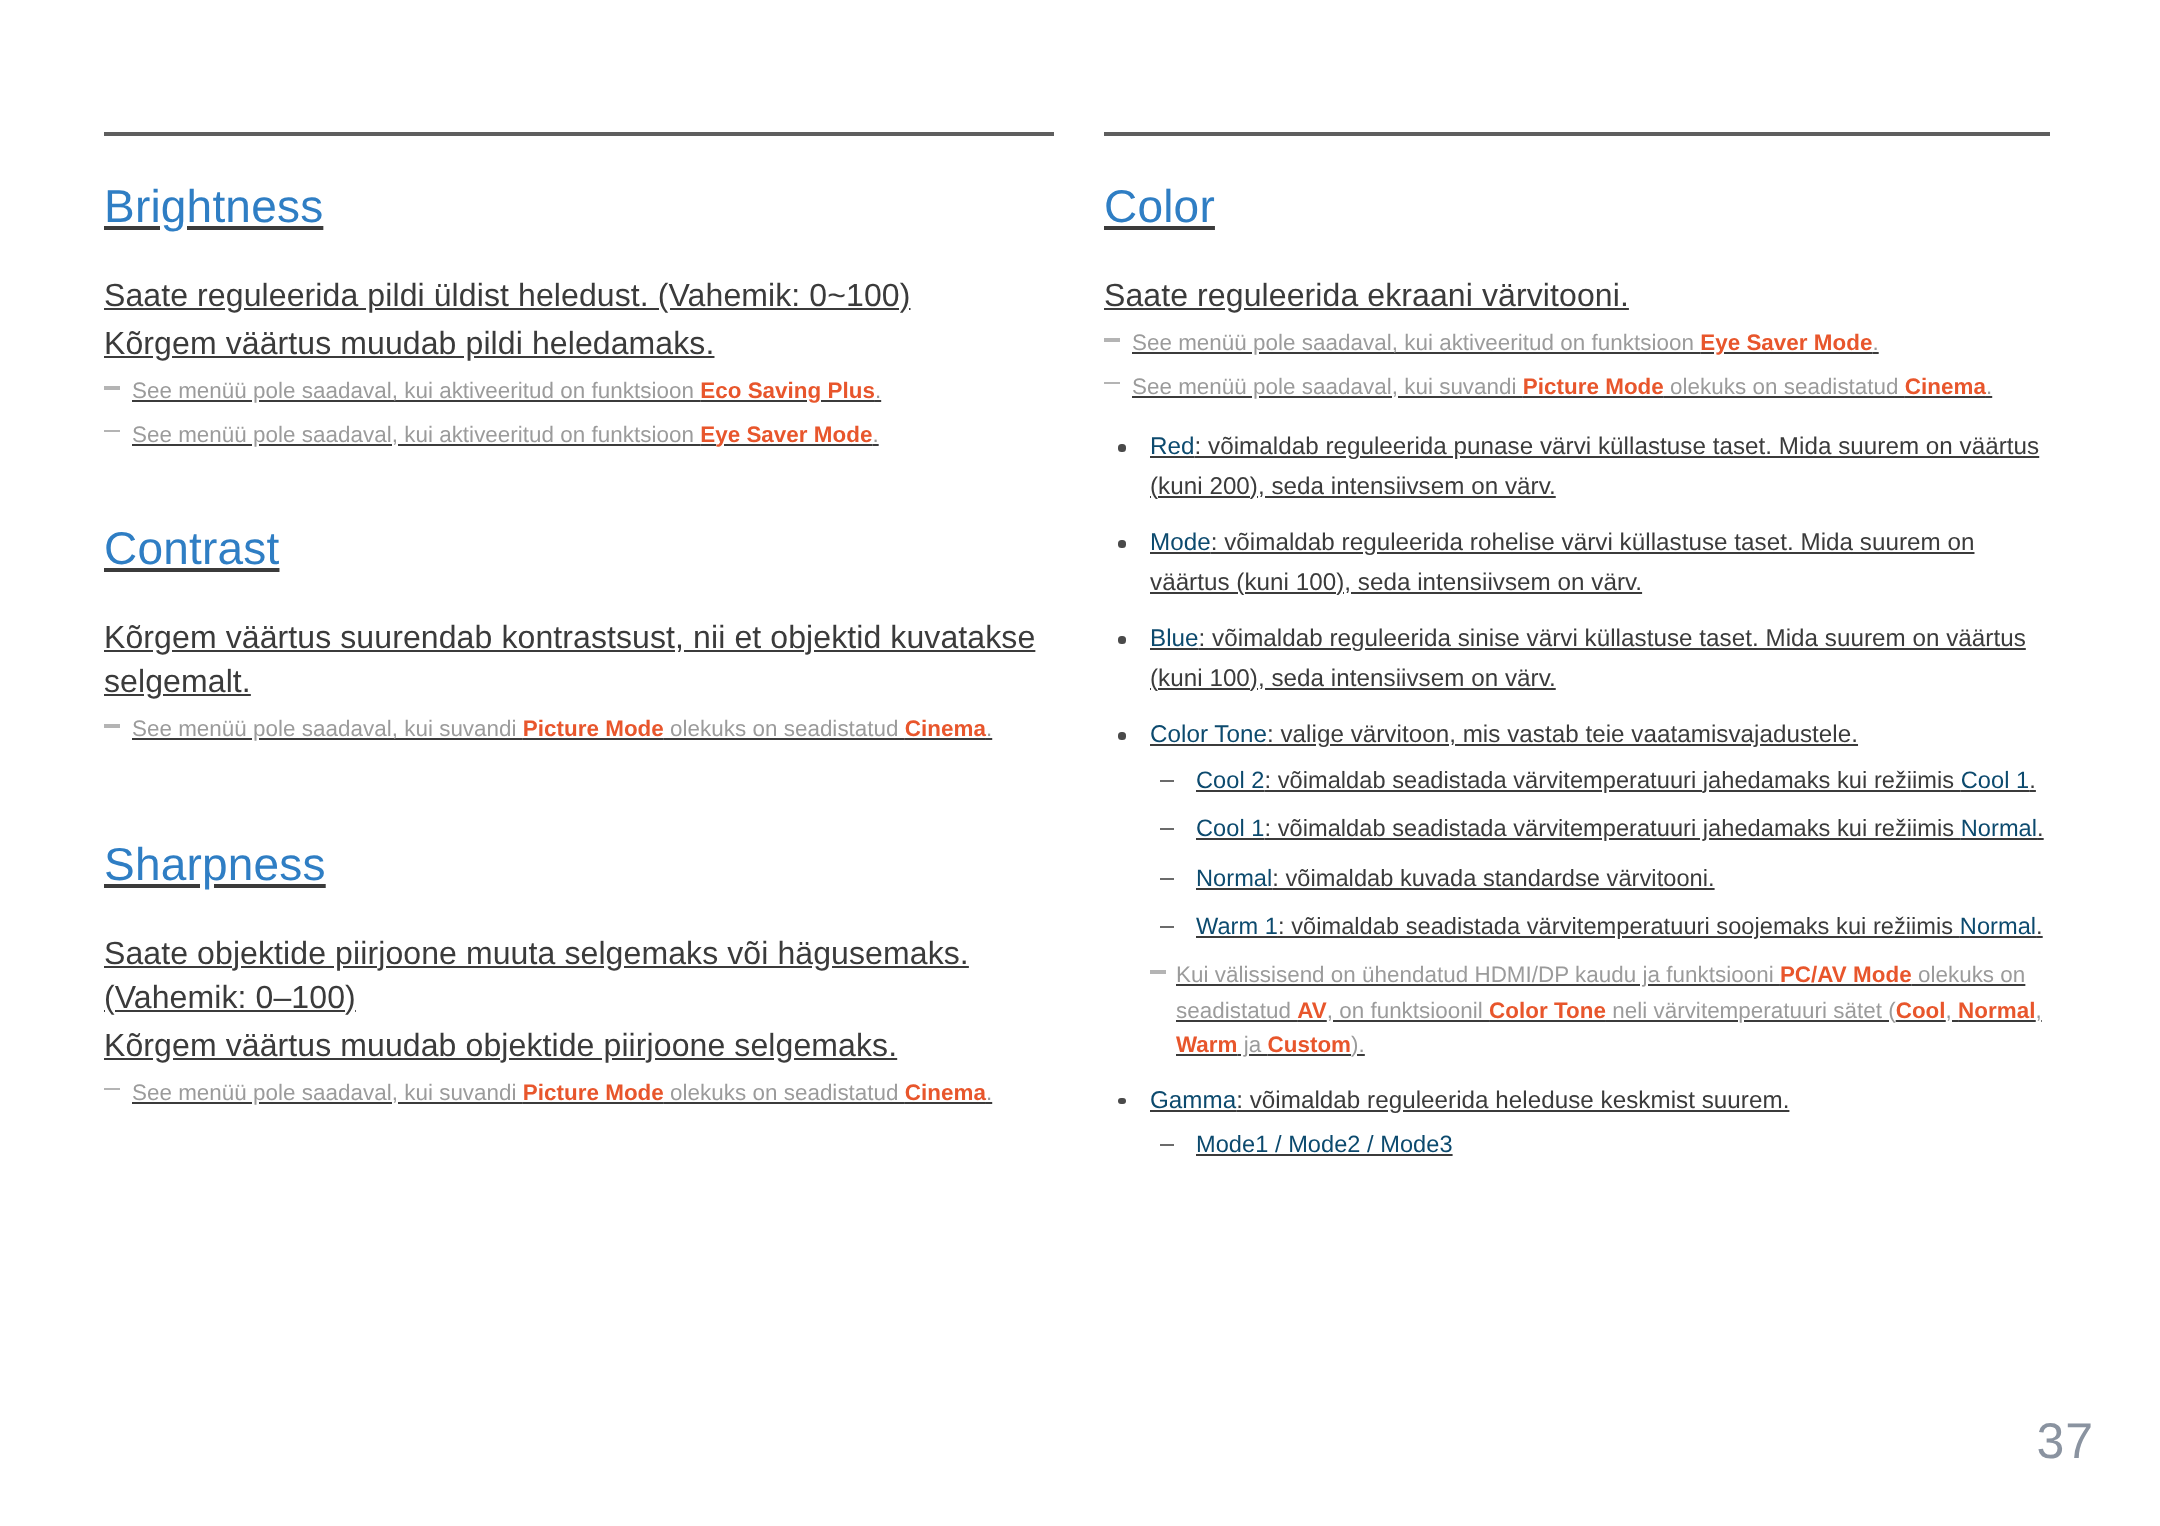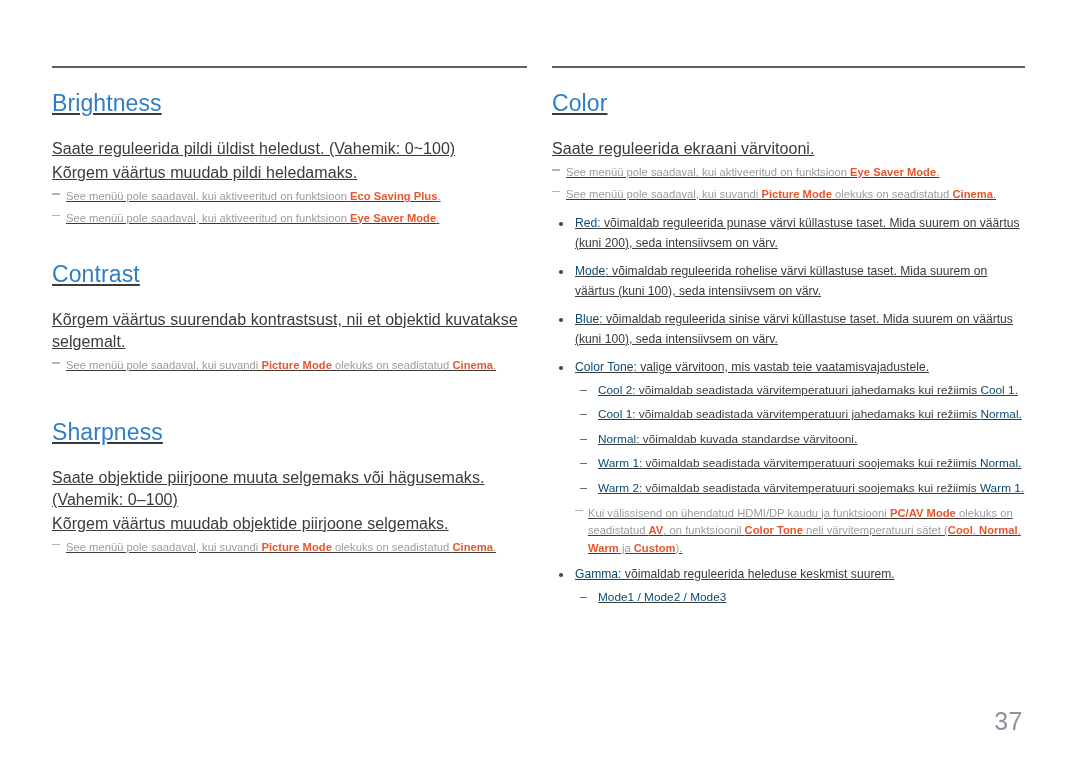--- a/index.html
+++ b/index.html
@@ -125,21 +125,21 @@
 
   .note.indented {
     margin-left: 23px;
     margin-top: 7px;
     margin-bottom: 8px;
     padding-left: 13px;
   }
 
   .page-number {
     position: absolute;
-    right: 57px;
+    right: 33px;
     bottom: 27px;
     font-size: 25px;
     color: #8a93a0;
     letter-spacing: 0.5px;
   }
 </style>
 </head>
 <body>
 
 <div class="page">
@@ -211,23 +211,20 @@
             </li>
             <li class="sub">
               <span class="kw">Cool 1</span><span>: võimaldab seadistada värvitemperatuuri jahedamaks kui režiimis </span><span class="kw">Normal</span><span>.</span>
             </li>
             <li class="sub">
               <span class="kw">Normal</span><span>: võimaldab kuvada standardse värvitooni.</span>
             </li>
             <li class="sub">
               <span class="kw">Warm 1</span><span>: võimaldab seadistada värvitemperatuuri soojemaks kui režiimis </span><span class="kw">Normal</span><span>.</span>
             </li>
-            <li class="sub">
-              <span class="kw">Warm 2</span><span>: võimaldab seadistada värvitemperatuuri soojemaks kui režiimis </span><span class="kw">Warm 1</span><span>.</span>
-            </li>
           </ul>
         </li>
       </ul>
 
       <div class="note indented">
         <span>Kui välissisend on ühendatud HDMI/DP kaudu ja funktsiooni </span><span class="kw-b">PC/AV Mode</span><span> olekuks on seadistatud </span><span class="kw-b">AV</span><span>, on funktsioonil </span><span class="kw-b">Color Tone</span><span> neli värvitemperatuuri sätet (</span><span class="kw-b">Cool</span><span>, </span><span class="kw-b">Normal</span><span>, </span><span class="kw-b">Warm</span><span> ja </span><span class="kw-b">Custom</span><span>).</span>
       </div>
 
       <ul class="bullets">
         <li class="bullet" style="margin-bottom:2px;">

